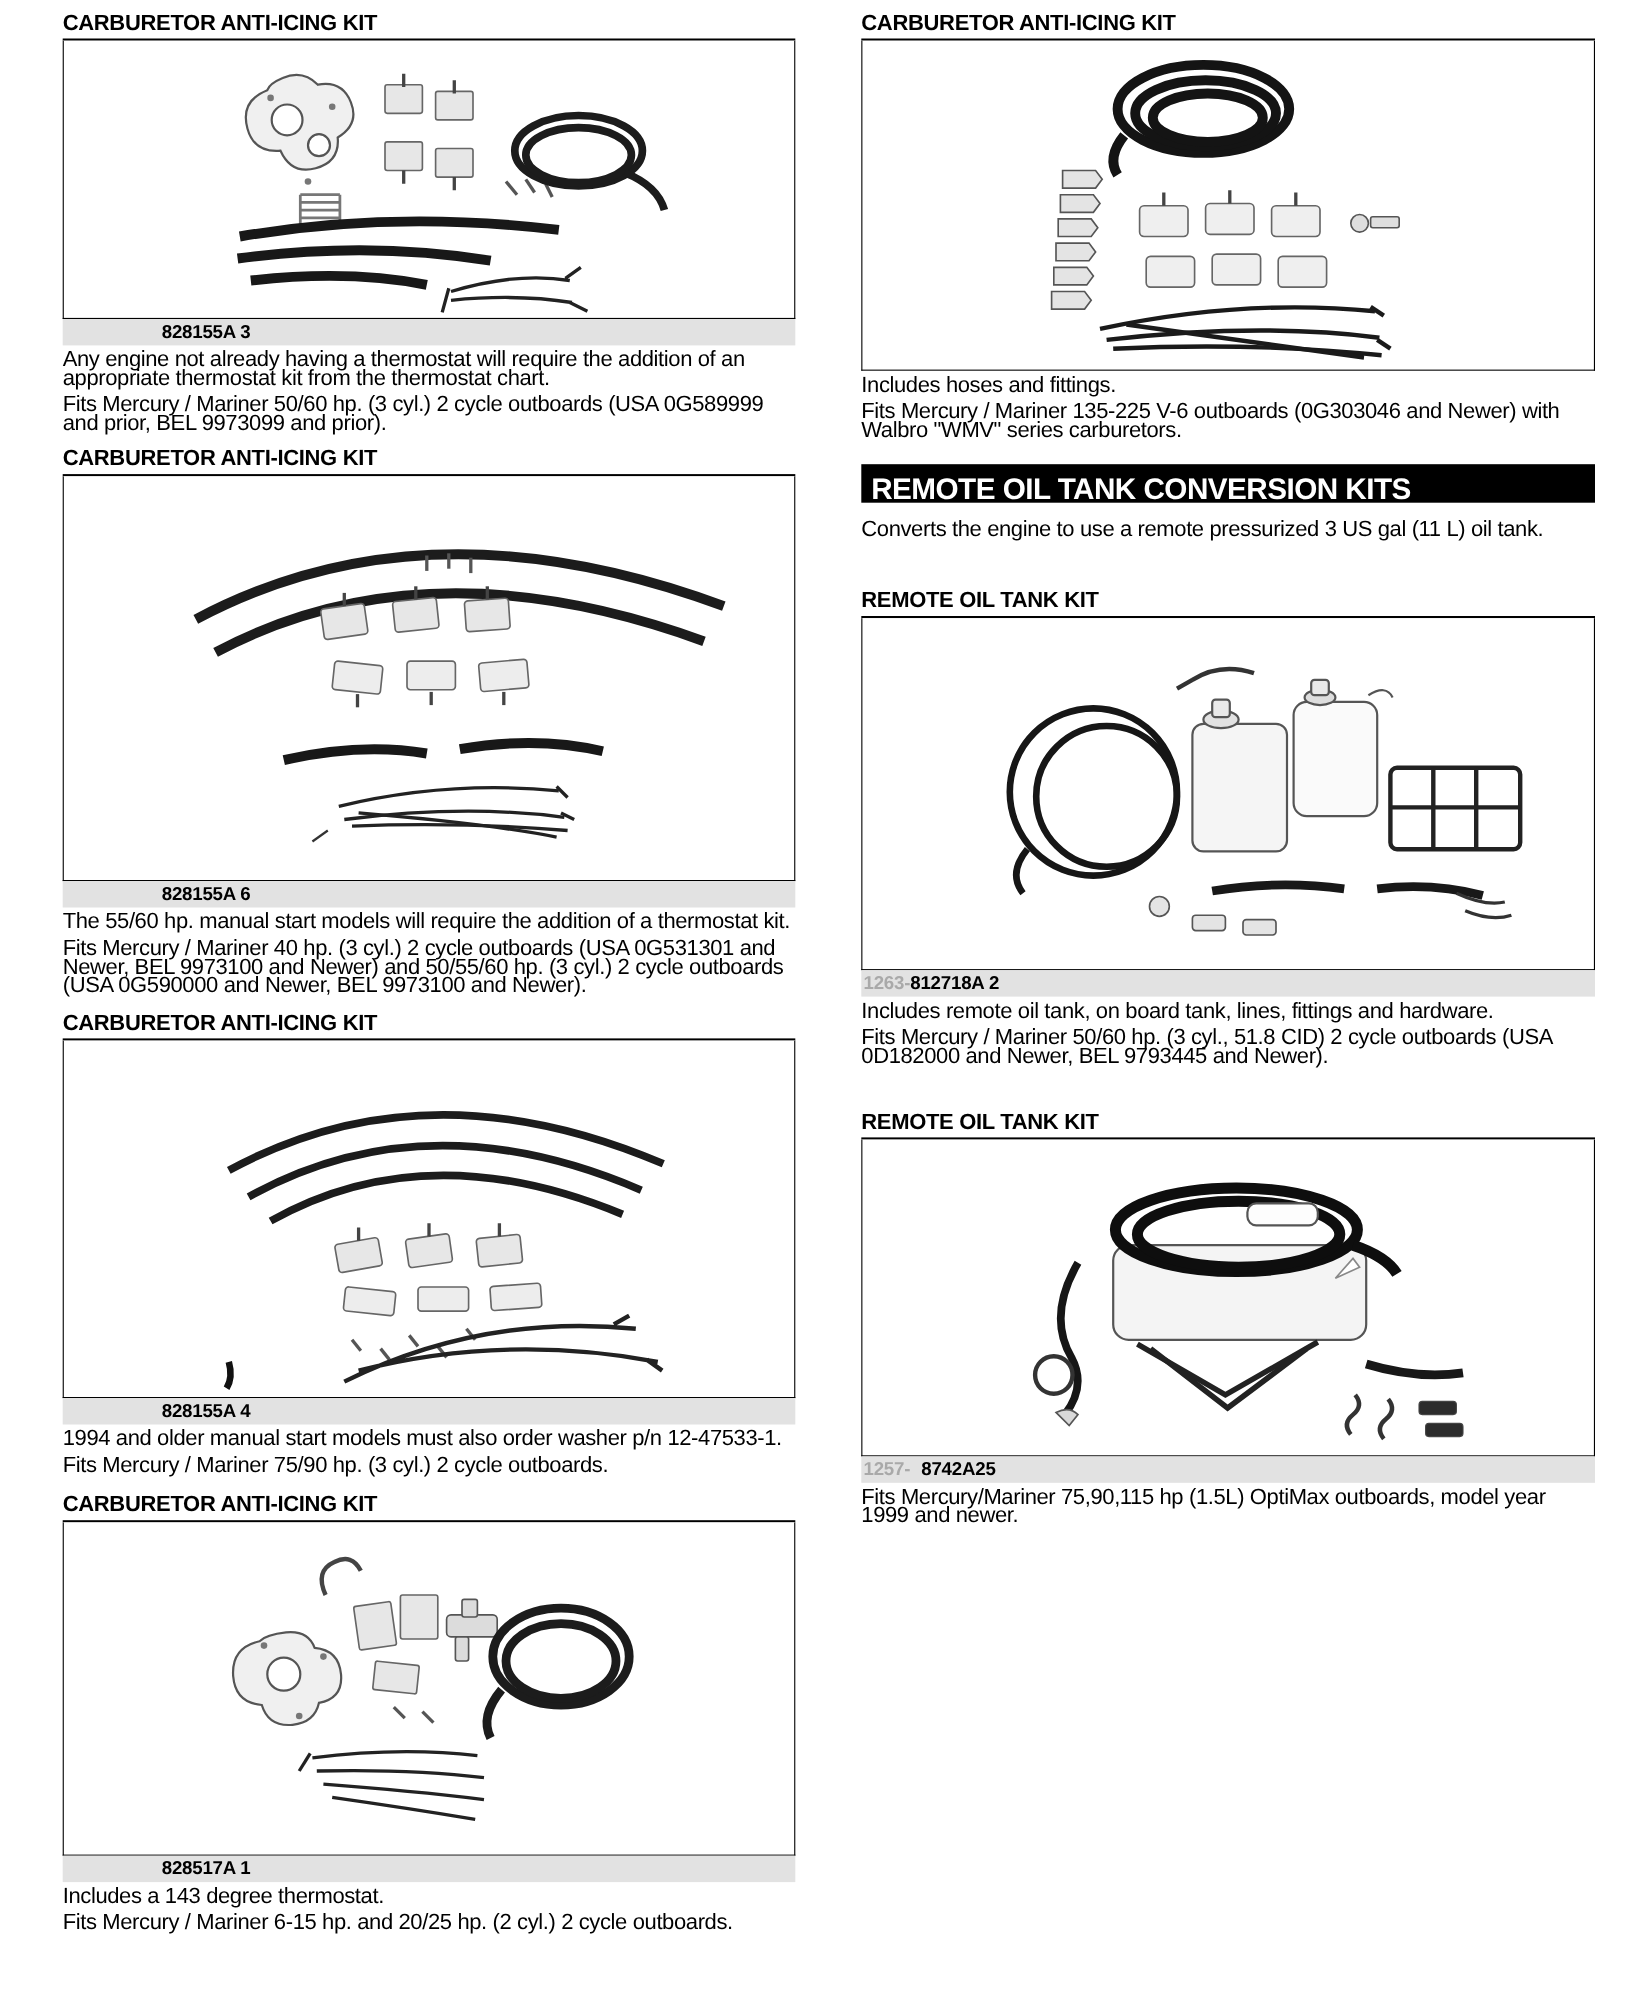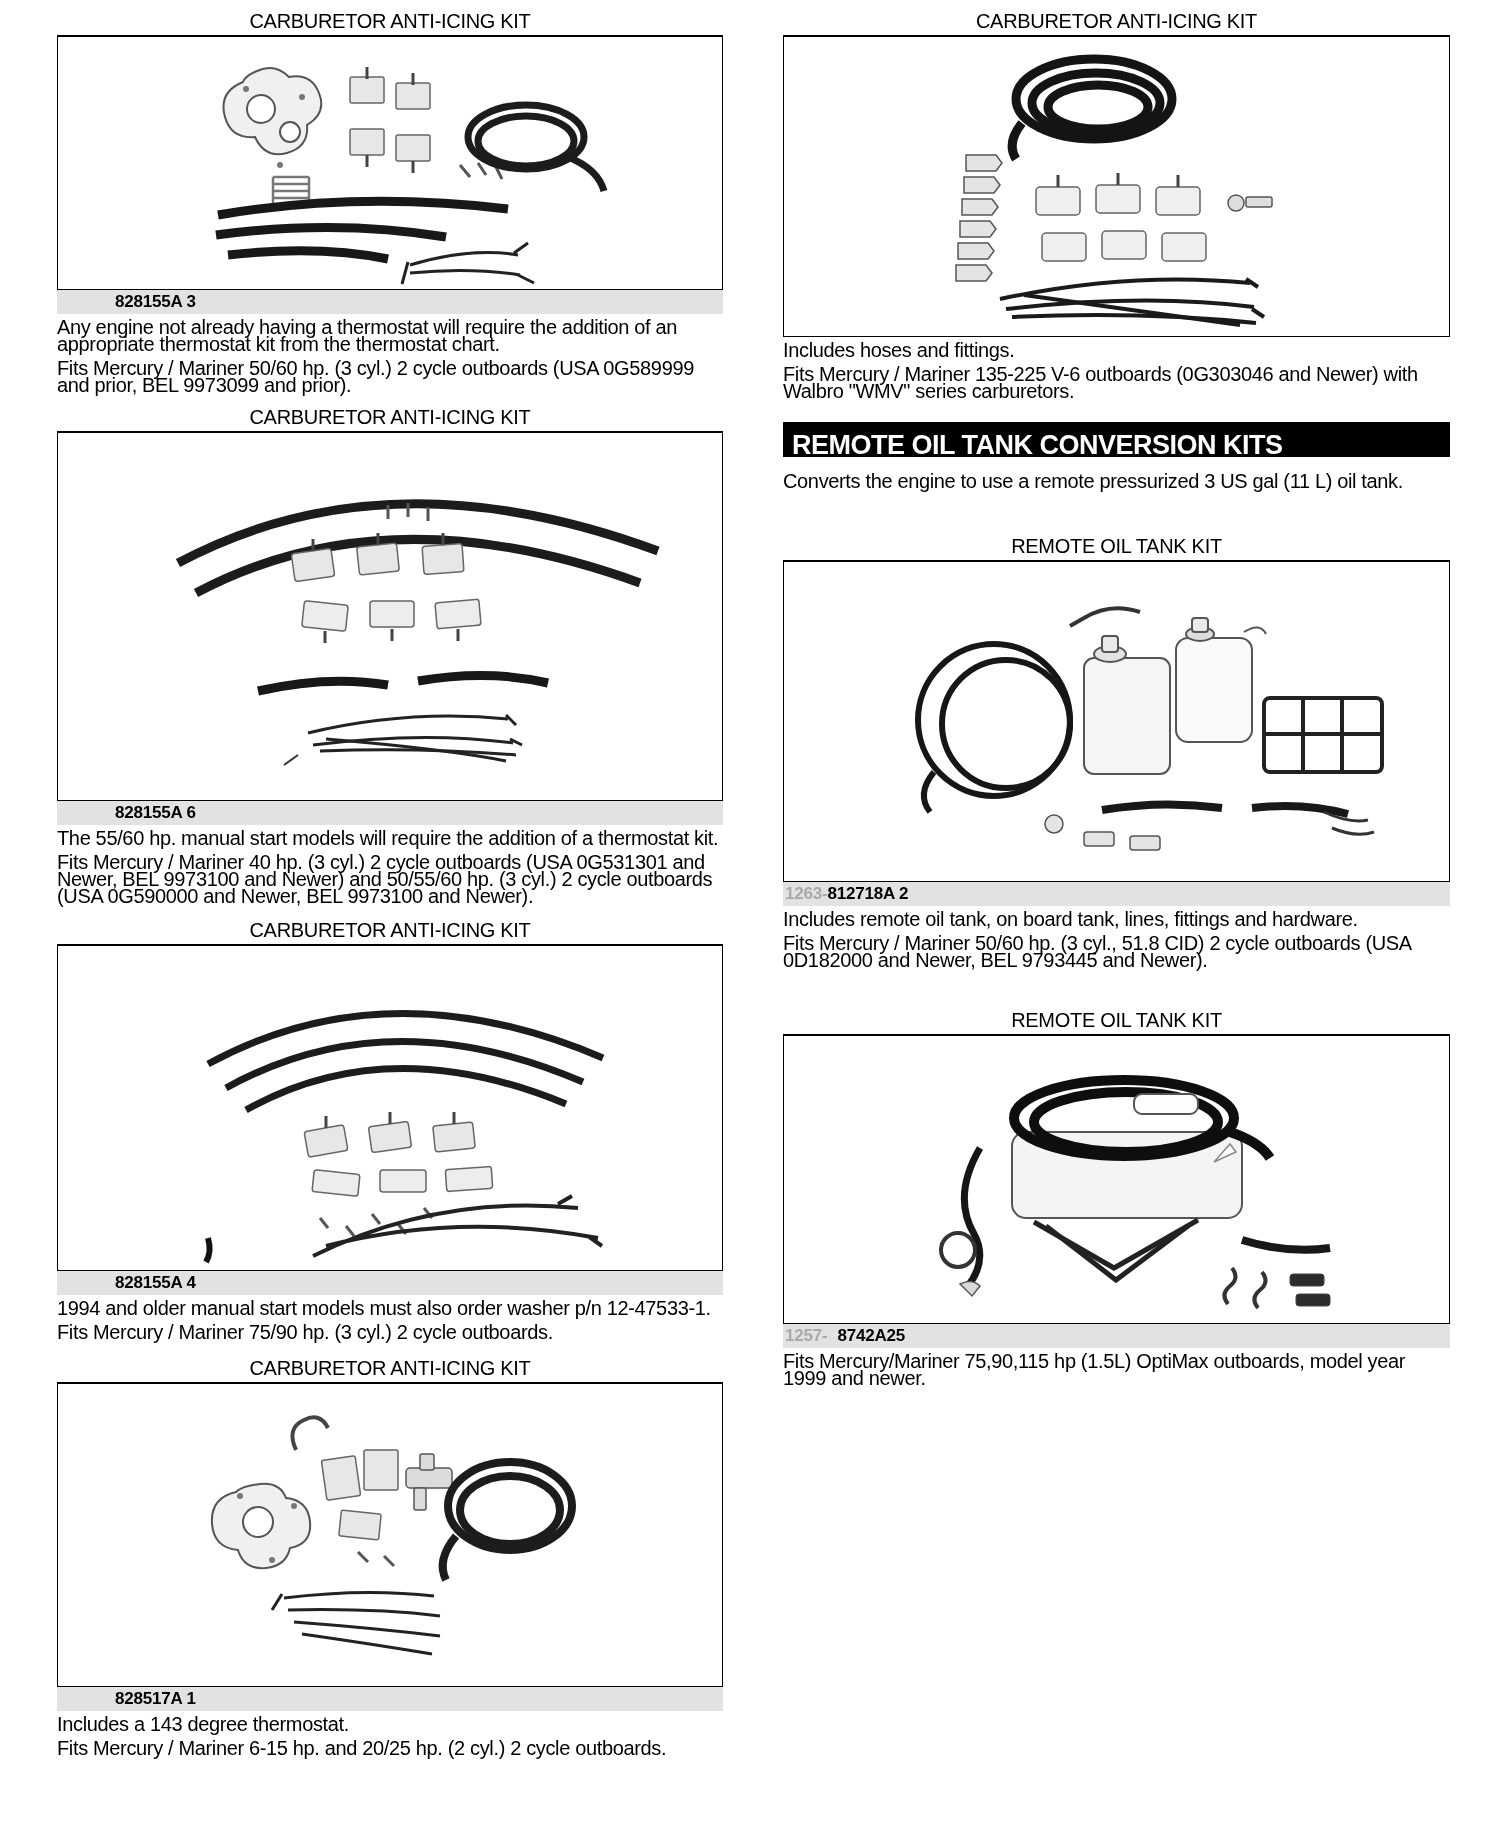--- a/index.html
+++ b/index.html
@@ -9,41 +9,40 @@
     position:relative;
     font-family:"Liberation Sans", sans-serif;
     color:#000;
     overflow:hidden;
   }
   .col { position:absolute; top:0; }
   .col-left  { left:57px;  width:666px; }
   .col-right { left:783px; width:667px; }
 
   .section-title {
-    font-size:20px; font-weight:normal; letter-spacing:-0.3px;
+    font-size:20px; font-weight:bold; letter-spacing:-0.3px;
     line-height:22px; padding-bottom:3px;
     border-bottom:2.5px solid #000;
-    text-align:center;
   }
   .mt10{margin-top:10px;} .mt12{margin-top:12px;} .mt14{margin-top:14px;}
   .mt16{margin-top:16px;} .mt22{margin-top:22px;} .mt40{margin-top:40px;}
   .mt45{margin-top:45px;}
 
   .photo-box {
     border:1.5px solid #000; border-top:none;
     background:#fff; overflow:hidden;
   }
   .photo-box svg { display:block; }
 
   .part-band {
     background:#e2e2e2; height:24px; line-height:24px;
     font-size:17px; font-weight:bold; letter-spacing:-0.2px;
     white-space:nowrap;
   }
-  .part-band.indent { padding-left:58px; }
+  .part-band.indent { padding-left:90px; }
   .part-band.small-indent { padding-left:2px; }
   .part-prefix { color:#a9a9a9; font-weight:bold; }
   .gap6 { display:inline-block; width:10px; }
 
   .body-text {
     font-size:20px; line-height:17px; letter-spacing:-0.35px;
     margin-top:5px;
   }
   .body-text + .body-text { margin-top:7px; }
 

